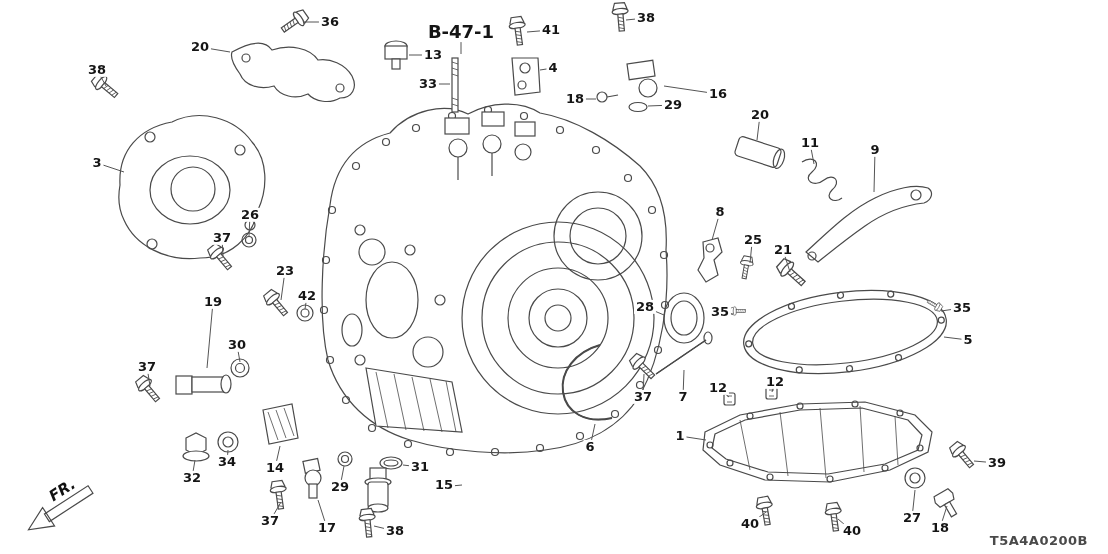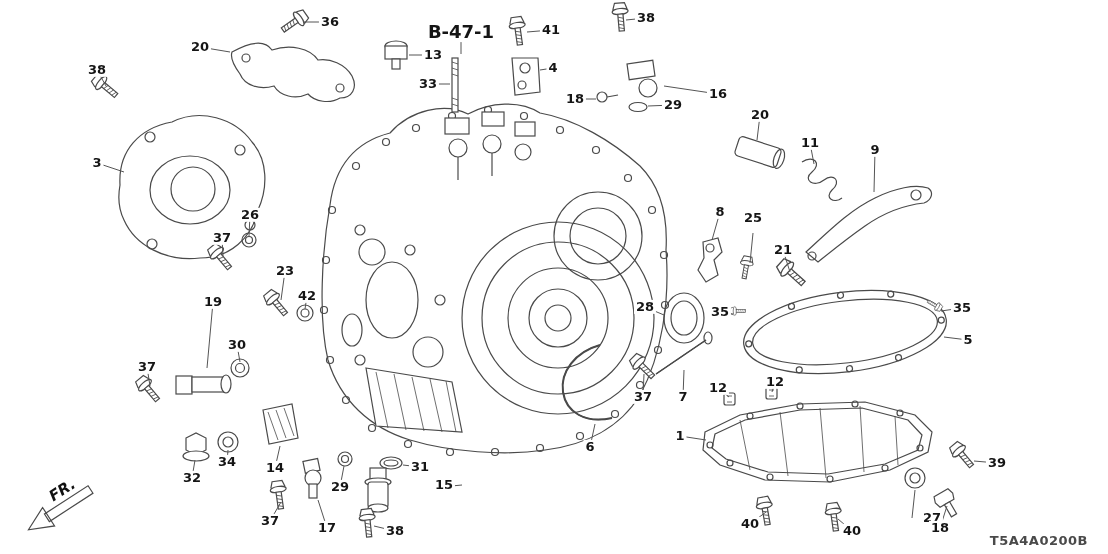--- a/index.html
+++ b/index.html
@@ -370,21 +370,21 @@
       <div class="callout" style="left: 718px; top: 94px;">16</div>
       <div class="callout" style="left: 760px; top: 115px;">20</div>
       <div class="callout" style="left: 810px; top: 143px;">11</div>
       <div class="callout" style="left: 875px; top: 150px;">9</div>
       <div class="callout" style="left: 97px; top: 163px;">3</div>
       <div class="callout" style="left: 250px; top: 215px;">26</div>
       <div class="callout" style="left: 222px; top: 238px;">37</div>
       <div class="callout" style="left: 285px; top: 271px;">23</div>
       <div class="callout" style="left: 307px; top: 296px;">42</div>
       <div class="callout" style="left: 720px; top: 212px;">8</div>
-      <div class="callout" style="left: 753px; top: 218px;">25</div>
+      <div class="callout" style="left: 753px; top: 240px;">25</div>
       <div class="callout" style="left: 783px; top: 250px;">21</div>
       <div class="callout" style="left: 645px; top: 307px;">28</div>
       <div class="callout" style="left: 720px; top: 312px;">35</div>
       <div class="callout" style="left: 962px; top: 308px;">35</div>
       <div class="callout" style="left: 213px; top: 302px;">19</div>
       <div class="callout" style="left: 237px; top: 345px;">30</div>
       <div class="callout" style="left: 147px; top: 367px;">37</div>
       <div class="callout" style="left: 968px; top: 340px;">5</div>
       <div class="callout" style="left: 683px; top: 397px;">7</div>
       <div class="callout" style="left: 643px; top: 397px;">37</div>
@@ -396,19 +396,19 @@
       <div class="callout" style="left: 227px; top: 462px;">34</div>
       <div class="callout" style="left: 275px; top: 468px;">14</div>
       <div class="callout" style="left: 340px; top: 487px;">29</div>
       <div class="callout" style="left: 420px; top: 467px;">31</div>
       <div class="callout" style="left: 444px; top: 485px;">15</div>
       <div class="callout" style="left: 327px; top: 528px;">17</div>
       <div class="callout" style="left: 395px; top: 531px;">38</div>
       <div class="callout" style="left: 270px; top: 521px;">37</div>
       <div class="callout" style="left: 750px; top: 524px;">40</div>
       <div class="callout" style="left: 852px; top: 531px;">40</div>
-      <div class="callout" style="left: 912px; top: 518px; margin-left: 20px;">27</div>
+      <div class="callout" style="left: 912px; top: 518px;">27</div>
       <div class="callout" style="left: 940px; top: 528px;">18</div>
       <div class="callout" style="left: 997px; top: 463px;">39</div>
     </div>
 
   <div class="code">T5A4A0200B</div>
 </div>
 
 </body></html>

